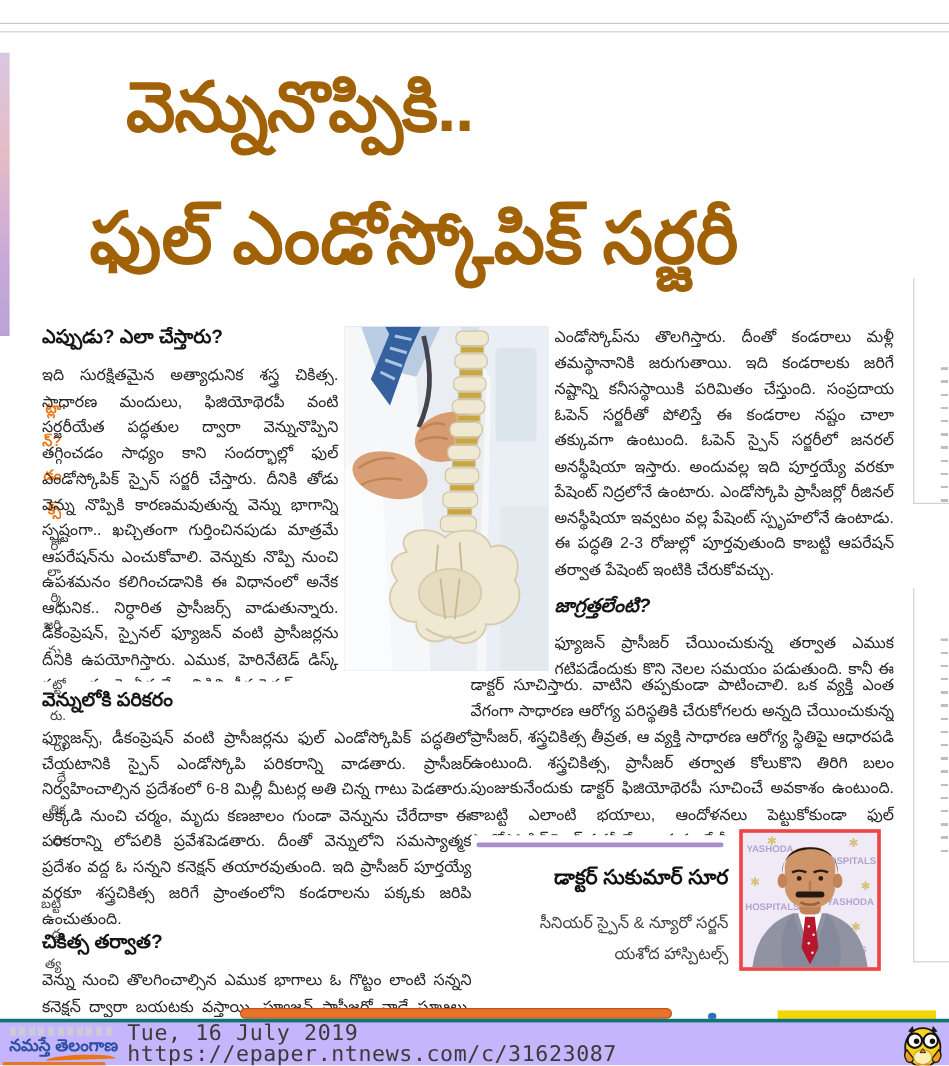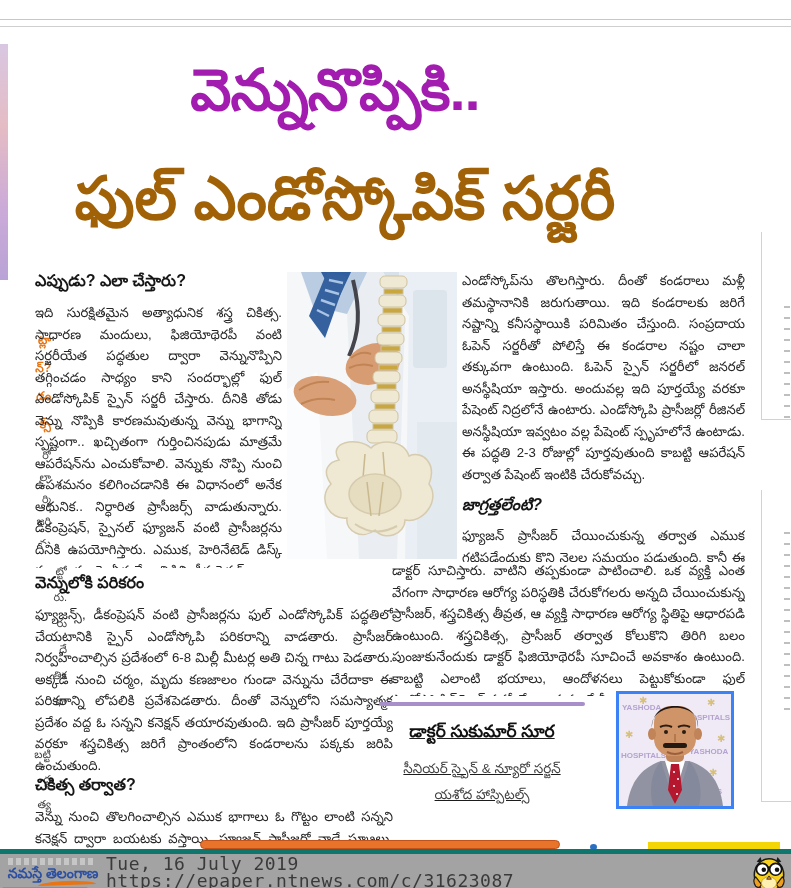--- a/index.html
+++ b/index.html
@@ -15,72 +15,72 @@
     border-top:1px solid #c7c7c7; border-bottom:1px solid #cfcfcf; }
   
   .left-sliver { position:absolute; left:0; top:44px; width:8px; height:236px;
     background:linear-gradient(180deg,#d9c7e2 0%,#e5bcc4 35%,#cbaad9 70%,#b9a3d6 100%); }
   .edge-col { position:absolute; overflow:hidden; text-align:right;margin-left:24px; }
   .edge-col span { display:block; }
   .edge-orange { left:0; top:326px; width:27px; height:110px; color:#e87413;
     font-size:12px; font-weight:bold; line-height:28px; }
   .edge-black-a { left:0; top:444px; width:27px; height:100px; color:#3c3c3c;
     font-size:11px; line-height:22px; }
-  .edge-black-b { left:16px; top:558px; width:27px; height:160px; color:#3c3c3c;
+  .edge-black-b { left:4px; top:558px; width:27px; height:160px; color:#3c3c3c;
     font-size:11px; line-height:26px; }
   .edge-black-c { left:0; top:742px; width:27px; height:96px; color:#3c3c3c;
     font-size:11px; line-height:25px; }
   
   .right-vline { position:absolute; width:1px; background:#d2d2d2; }
   .right-vline.v1 { left:761px; top:232px; height:188px; }
   .right-vline.v2 { left:761px; top:490px; height:312px; }
   .right-htick { position:absolute; height:1px; background:#d2d2d2; }
   .right-htick.t1 { left:761px; top:419px; width:30px; }
   .right-htick.t2 { left:761px; top:801px; width:30px; }
   .right-frag-strip { position:absolute; width:6px; background:
     repeating-linear-gradient(180deg,#8a8a8a 0 2px,transparent 2px 11px); opacity:.55; }
   .rf1 { left:784px; top:306px; height:118px; }
   .rf2 { left:784px; top:532px; height:186px; }
   
   .headline-1 { position:absolute; left:105px; top:40px; width:460px; height:102px;
-    text-align:center; font-size:58px; font-weight:bold; color:#a21caf;
+    font-size:58px; font-weight:bold; color:#a16207;
     line-height:100px; letter-spacing:-1px; white-space:nowrap; overflow:hidden; }
   .headline-2 { position:absolute; left:25px; top:146px; width:640px; height:112px;
     text-align:center; font-size:60px; font-weight:bold; color:#a16207;
     line-height:106px; white-space:nowrap; overflow:hidden; }
   
   .sect-head { font-size:16px; font-weight:bold; color:#161616; margin:0 0 8px 0; }
   .body-par { font-size:13.2px; line-height:21.5px; text-align:justify;
     color:#262626; margin:0; }
   .col1-top  { position:absolute; left:35px;  top:272px; width:247px; height:296px; overflow:hidden; }
   .col3-top  { position:absolute; left:462px; top:270px; width:283px; height:292px; overflow:hidden; }
   .col3-top .sect-head { margin:11px 0 7px 0;font-style:italic; }
   .col1-bottom { position:absolute; left:35px; top:574px; width:358px; height:274px; overflow:hidden; }
   .col1-bottom .sect-head.later { }
   .col3-bottom { position:absolute; left:392px; top:560px; width:353px; height:136px; overflow:hidden; }
   
   .spine-photo { position:absolute; left:287px; top:272px; width:170px; height:287px;
     overflow:hidden; background:#d7e0e8; }
   
-  .doctor-block { position:absolute; left:375px; top:702px; width:214px; text-align:center;text-decoration:underline; }
+  .doctor-block { position:absolute; left:393px; top:702px; width:214px; text-align:right; }
   .doctor-rule { width:206px; height:4px; margin:0 auto 16px auto; background:#a98fc9; border-radius:2px; }
   .doctor-name { font-size:17px; font-weight:bold; color:#111; margin-bottom:11px; }
   .doctor-line { font-size:13.5px; color:#404040; line-height:26px; }
   .doctor-photo { position:absolute; left:616px; top:691px; width:118px; height:118px;
-    border:3px solid #3b82f6; background:#efeaf6; overflow:hidden; }
+    border:3px solid #ef4444; background:#efeaf6; overflow:hidden; }
   
   .bar-orange { position:absolute; left:200px; top:840px; width:360px; height:9px;
     background:#e8732a; border:1px solid #c2511a; border-radius:5px; }
   .bar-yellow { position:absolute; left:648px; top:842px; width:132px; height:8px;
     background:#f4d607; }
   .dot-blue { position:absolute; left:590px; top:844px; width:7px; height:6px;
     border-radius:50%; background:#2b6fc2; }
   
   .footer { position:absolute; left:0; top:849px; width:791px; height:39px;
-    background:#a3a3a3; border-top:5px solid #0f766e; }
+    background:#c4b5fd; border-top:3px solid #0f766e; }
   .logo-watermark { position:absolute; left:8px; top:4px; width:88px; height:7px;
     background:repeating-linear-gradient(90deg,#cfcfcf 0 5px,transparent 5px 8px);
     opacity:.8; }
   .logo-text { position:absolute; left:4px; top:11px; width:98px; text-align:center;
     font-size:14px; font-weight:bold; color:#2b4fa2; }
   .logo-swoosh { position:absolute; left:38px; top:27px; width:58px; height:4px;
     background:#e87413; border-radius:50%/100% 100% 0 0; transform:rotate(-2deg); }
   .footer-meta { position:absolute; left:106px; top:1px;
     font-family:"DejaVu Sans Mono", monospace; font-size:18px; color:#3a3a3a;
     line-height:17px; letter-spacing:.5px; white-space:nowrap; }

